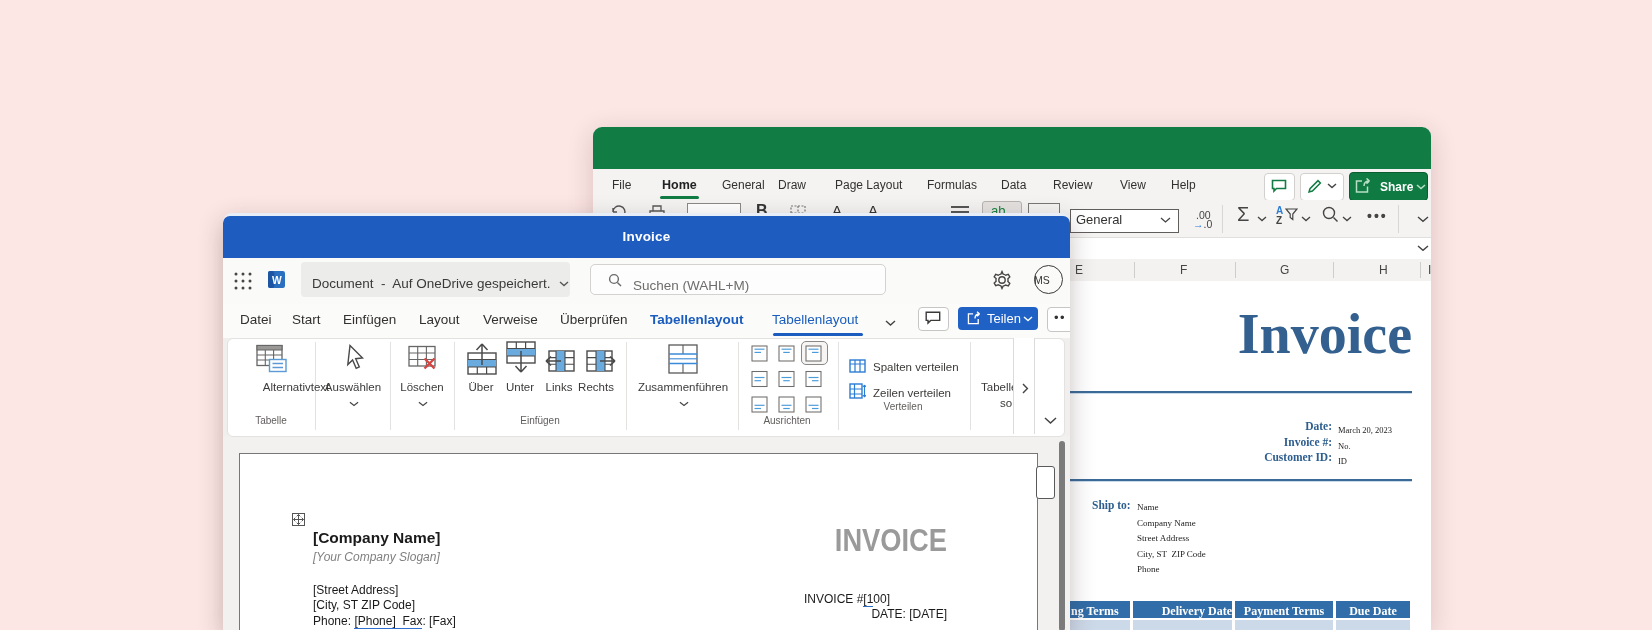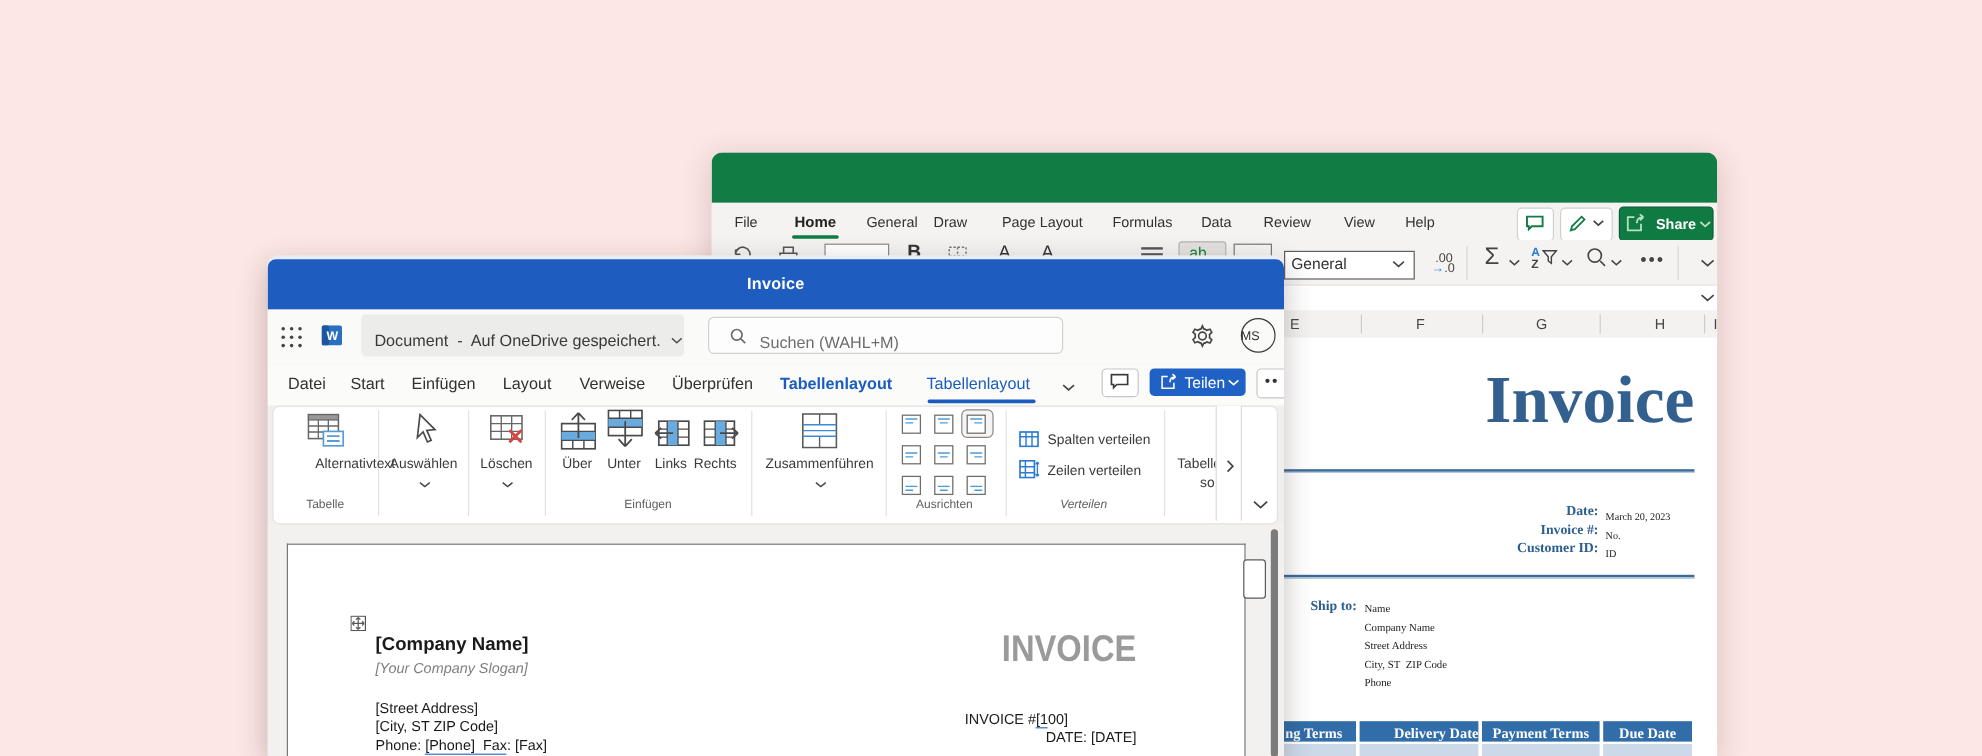--- a/index.html
+++ b/index.html
@@ -361,21 +361,21 @@
       <path d="M6 3 v12 M11 3 v12 M1 7 h15" stroke="#2b7cd3" stroke-width="1.2"></path>
       <path d="M3.5 0.8 l2-2" stroke="#2b7cd3" stroke-width="0"></path>
     </svg>
     <div class="abs" style="left:650px;top:148px;font-size:11.5px;color:#3b3a39;">Spalten verteilen</div>
     <svg class="abs" style="left:626px;top:170px;" width="17" height="16" viewBox="0 0 17 16">
       <rect x="1" y="1" width="12" height="14" fill="none" stroke="#2b7cd3" stroke-width="1.4"></rect>
       <path d="M1 6 h12 M1 11 h12 M5.5 1 v14" stroke="#2b7cd3" stroke-width="1.2"></path>
       <path d="M15.5 2 v12 M15.5 2 l-1.6 2 M15.5 2 l1.6 2 M15.5 14 l-1.6-2 M15.5 14 l1.6-2" stroke="#2b7cd3" stroke-width="1.1" fill="none"></path>
     </svg>
     <div class="abs" style="left:650px;top:174px;font-size:11.5px;color:#3b3a39;">Zeilen verteilen</div>
-    <div class="rgroup" style="left:680px;top:203px;font-style:italic;">Verteilen</div>
+    <div class="rgroup" style="left:680px;top:189px;">Verteilen</div>
 
     <div class="abs" style="left:758px;top:168px;font-size:11.5px;line-height:12px;color:#3b3a39;">Tabelle</div>
     <div class="abs" style="left:777px;top:184px;font-size:11.5px;line-height:12px;color:#3b3a39;">sо</div>
     <div class="abs" style="left:790px;top:125px;width:20px;height:96px;background:#fff;border-left:1px solid #dddbd9;border-right:1px solid #dddbd9;"></div>
     <svg class="abs" style="left:799px;top:170px;" width="7" height="11" viewBox="0 0 7 11">
         <path d="M1 1 l4.4 4.5 L1 10" fill="none" stroke="#444" stroke-width="1.4"></path>
       </svg>
     <svg class="abs" style="left:821px;top:204px;" width="13" height="8" viewBox="0 0 13 8">
         <path d="M1 1 l5.5 5 L12 1" fill="none" stroke="#444" stroke-width="1.5"></path>
       </svg>

